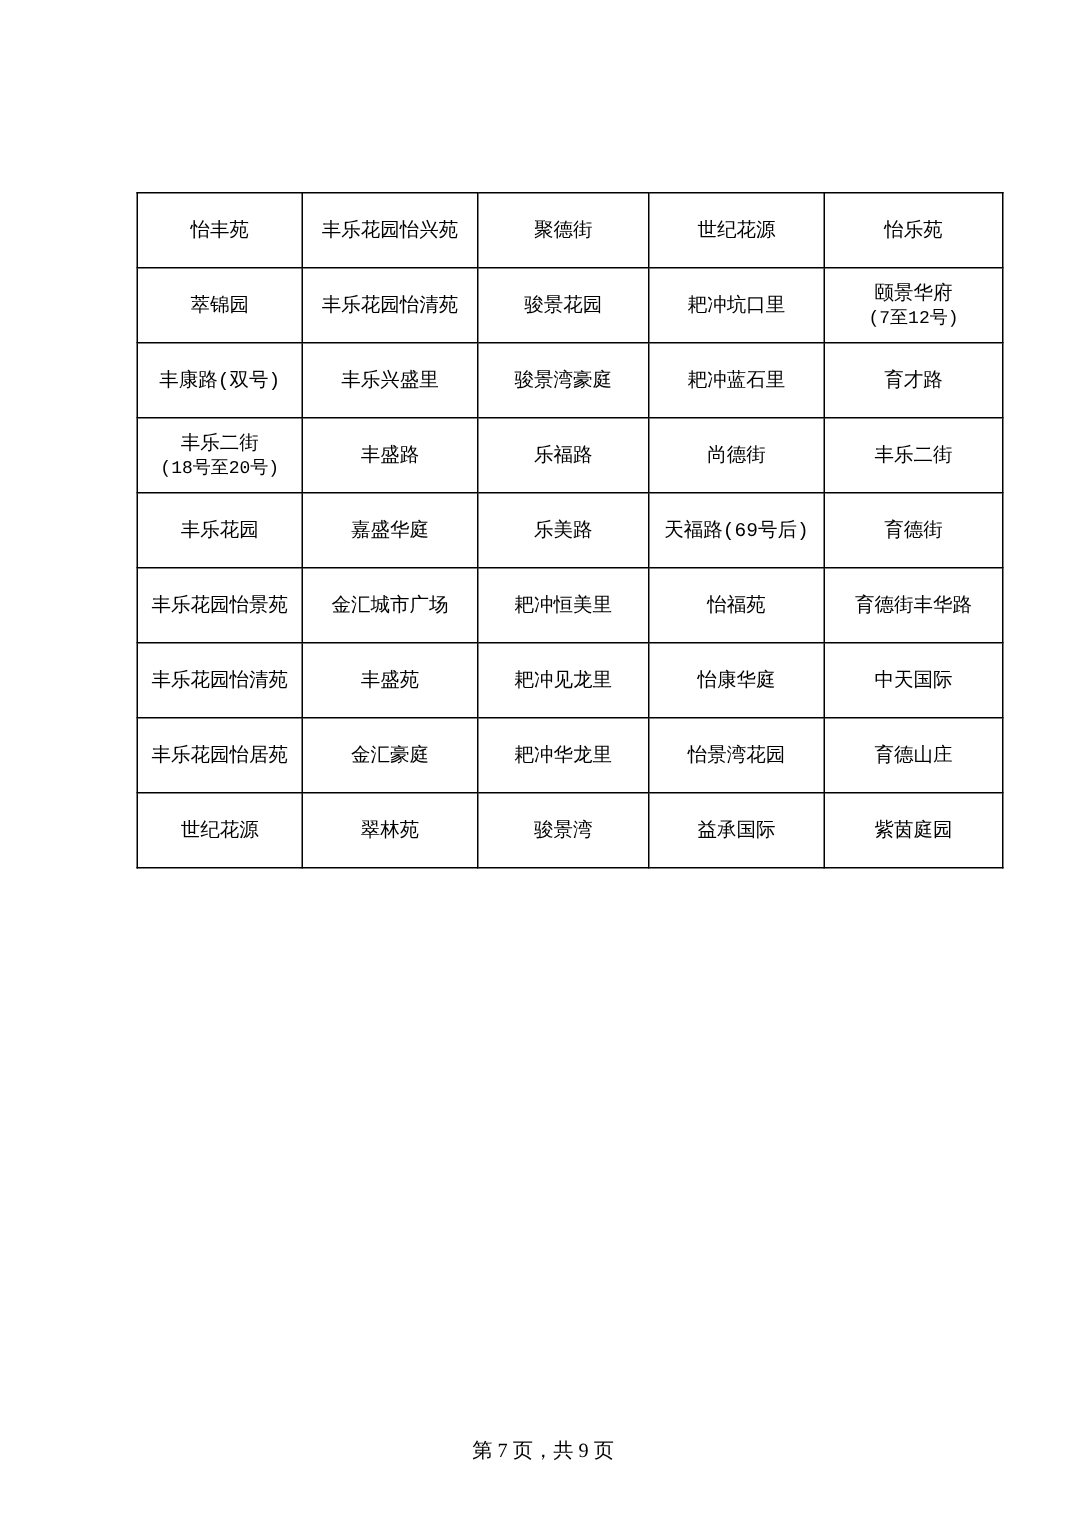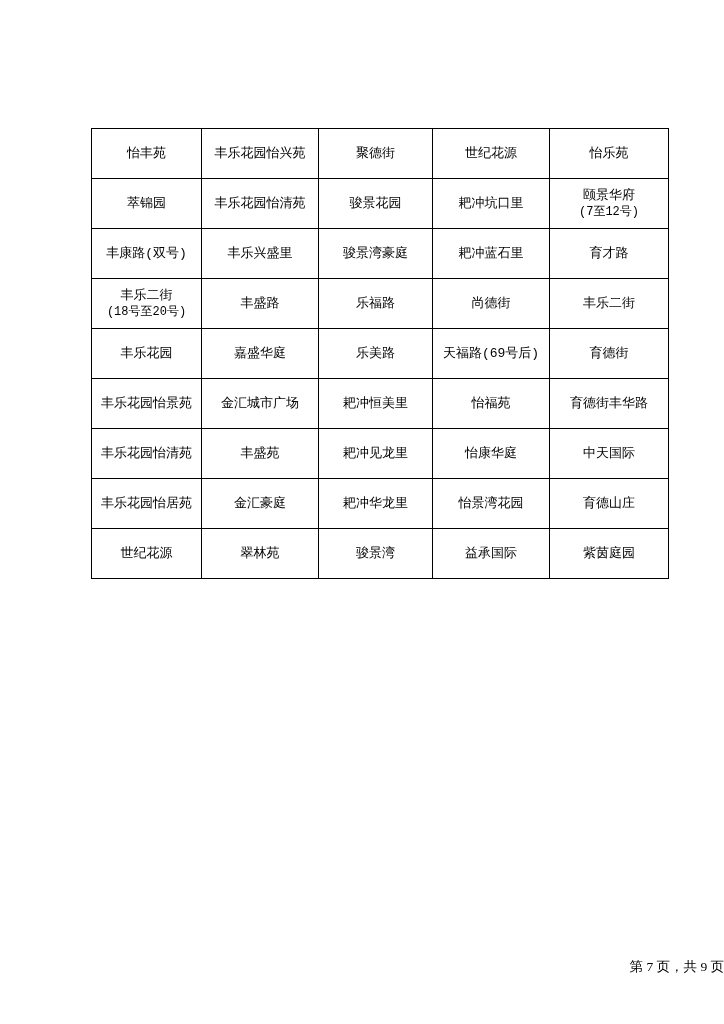--- a/index.html
+++ b/index.html
@@ -61,21 +61,21 @@
   table.addr-table td.c4 { width: 112px; }
   .cell-line2 {
     display: block;
     font-size: 12px;
   }
   .footer {
     position: absolute;
     top: 958px;
     left: 0;
     width: 724px;
-    text-align: right;
+    text-align: center;
     font-size: 13.5px;
     font-family: "Liberation Serif", "DejaVu Serif", serif;
   }
 </style>
 </head>
 <body>
 
 <div class="page">
 
 

